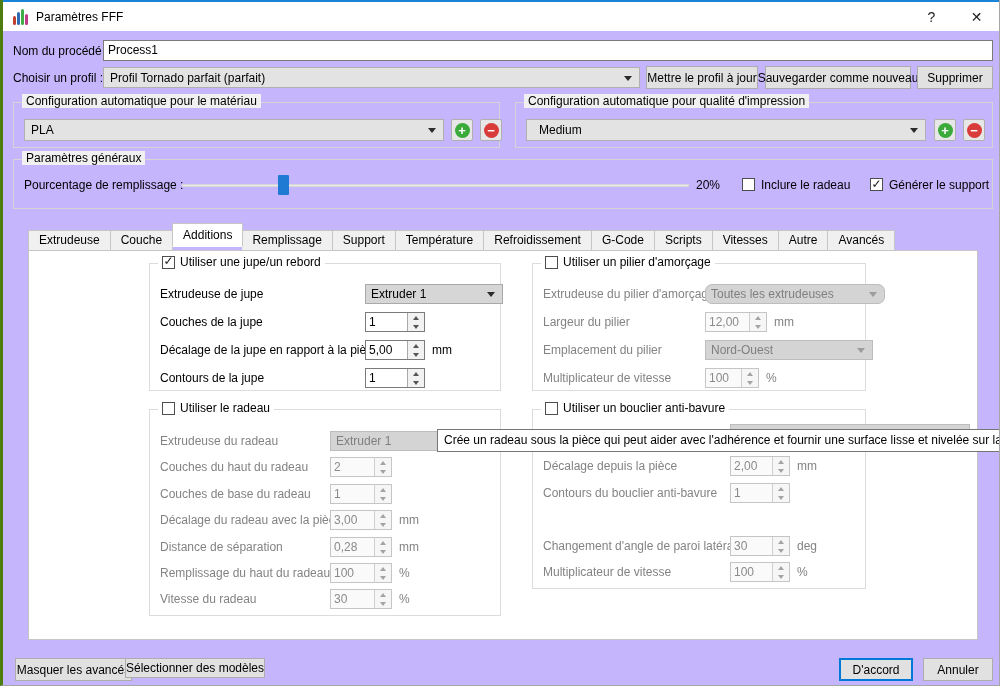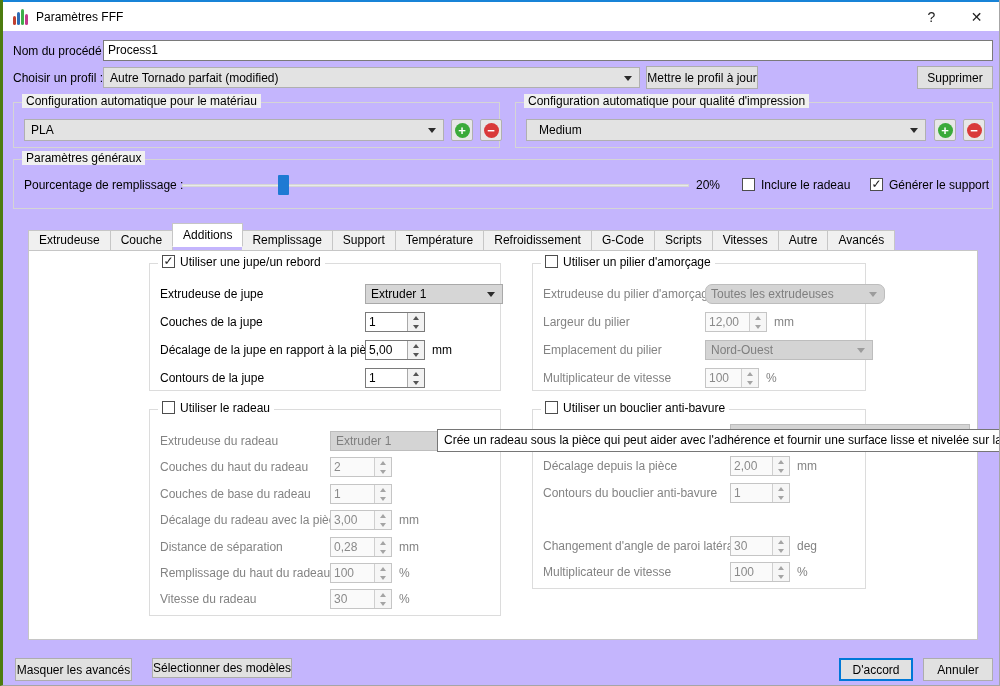--- a/index.html
+++ b/index.html
@@ -18,21 +18,21 @@
   .lbl{position:absolute;line-height:20px;white-space:nowrap;}
   .txtinput{position:absolute;box-sizing:border-box;background:#fff;border:1px solid #7a7a7a;padding:2px 4px;line-height:15px;white-space:nowrap;}
   .combo{position:absolute;box-sizing:border-box;background:#e3e3e3;border:1px solid #b0b0b0;display:flex;align-items:center;padding:0 22px 0 6px;white-space:nowrap;overflow:hidden;}
   .carrow{position:absolute;right:7px;top:50%;margin-top:-2px;width:0;height:0;border:4px solid transparent;border-top:5px solid #2b2b2b;border-bottom:none;}
   .btn{position:absolute;box-sizing:border-box;background:#e1e1e1;border:1px solid #adadad;display:flex;align-items:center;justify-content:center;white-space:nowrap;cursor:default;}
   .btn.default{border:2px solid #0078d7;}
   .iconbtn{position:absolute;width:22px;height:22px;box-sizing:border-box;background:#e7e7e7;border:1px solid #b0b0b0;border-radius:2px;display:flex;align-items:center;justify-content:center;}
   .circle{width:15px;height:15px;border-radius:50%;display:flex;align-items:center;justify-content:center;color:#fff;font-size:13px;font-weight:bold;line-height:13px;}
   .grpbox{position:absolute;box-sizing:border-box;border:1px solid #d5d5d5;}
   .grpbox.onwhite{background:#fff;border-color:#dcdcdc;}
-  .grp-cap{position:absolute;top:-9px;left:8px;background:#f0f0f0;padding:0 4px;display:flex;gap:5px;white-space:nowrap;}
+  .grp-cap{position:absolute;top:-9px;left:8px;background:#f0f0f0;padding:0 4px;display:flex;align-items:center;gap:5px;white-space:nowrap;}
   .onwhite > .grp-cap{background:#fff;}
   .cb{width:13px;height:13px;box-sizing:border-box;background:#fff;border:1px solid #4d4d4d;display:inline-flex;align-items:center;justify-content:center;font-size:12px;color:#1a1a1a;flex:none;}
   .cb.checked::after{content:"✓";margin-top:-2px;}
   
   .slider{position:absolute;height:20px;}
   .slider .track{position:absolute;left:0;right:0;top:9px;height:3px;background:#e7eaea;border:1px solid #d6d6d6;box-sizing:border-box;}
   .slider .thumb{position:absolute;top:0;width:11px;height:20px;background:#1f7ad3;border-radius:1px;}
   
   .tabs{position:absolute;display:flex;align-items:flex-end;}
   .tab{box-sizing:border-box;height:21px;line-height:19px;padding:0 10px;background:#f0f0f0;border:1px solid #c6c6c6;border-left:none;white-space:nowrap;}
@@ -80,24 +80,25 @@
       <span class="tb-btn">?</span>
       <span class="tb-btn">✕</span>
     </span>
   </div>
 
   <div class="lbl" style="left:10px;top:41px;">Nom du procédé :</div>
   <div class="txtinput" style="left:100px;top:40px;width:890px;height:21px;">Process1</div>
 
   <div class="lbl" style="left:10px;top:68px;">Choisir un profil :</div>
   <div class="combo" style="left:100px;top:67px;width:537px;height:21px;">
-    <span>Autre Tornado parfait (modified)</span>
+    <span>Profil Tornado parfait (parfait)</span>
     <span class="carrow"></span>
   </div>
   <div class="btn" style="left:643px;top:66px;width:112px;height:23px;">Mettre le profil à jour</div>
+  <div class="btn" style="left:762px;top:66px;width:146px;height:23px;">Sauvegarder comme nouveau</div>
   <div class="btn" style="left:914px;top:66px;width:76px;height:23px;">Supprimer</div>
 
   <div class="grpbox" style="left:10px;top:102px;width:487px;height:46px;">
     <div class="grp-cap">
         <span>Configuration automatique pour le matériau</span>
       </div>
     <div class="combo" style="left:10px;top:16px;width:420px;height:22px;">
       <span>PLA</span>
       <span class="carrow"></span>
     </div>
@@ -475,16 +476,16 @@
           </span>
           <span class="unit">%</span>
         </span>
       </div>
     </div>
   </div>
 
   <div class="tooltip" style="left:434px;top:429px;width:566px;height:23px;">Crée un radeau sous la pièce qui peut aider avec l'adhérence et fournir une surface lisse et nivelée sur laque</div>
 
   <div class="btn" style="left:12px;top:658px;width:117px;height:23px;">Masquer les avancés</div>
-  <div class="btn" style="left:149px;top:658px;width:140px;height:20px;">Sélectionner des modèles</div>
+  <div class="btn" style="left:122px;top:658px;width:140px;height:20px;">Sélectionner des modèles</div>
   <div class="btn default" style="left:836px;top:658px;width:74px;height:23px;">D'accord</div>
   <div class="btn" style="left:920px;top:658px;width:70px;height:23px;">Annuler</div>
 </div>
 
 </body></html>

